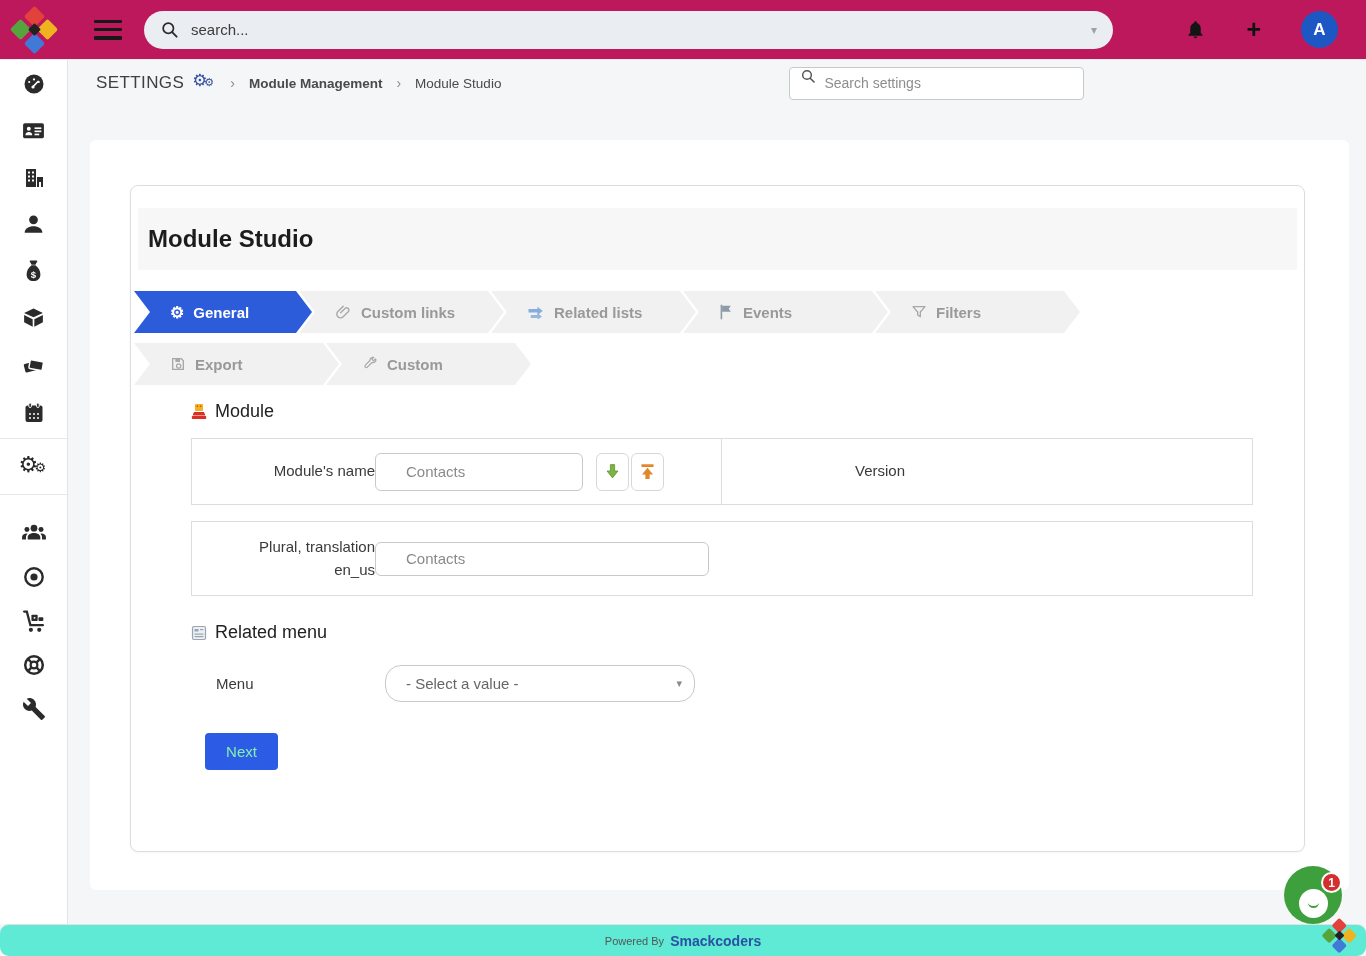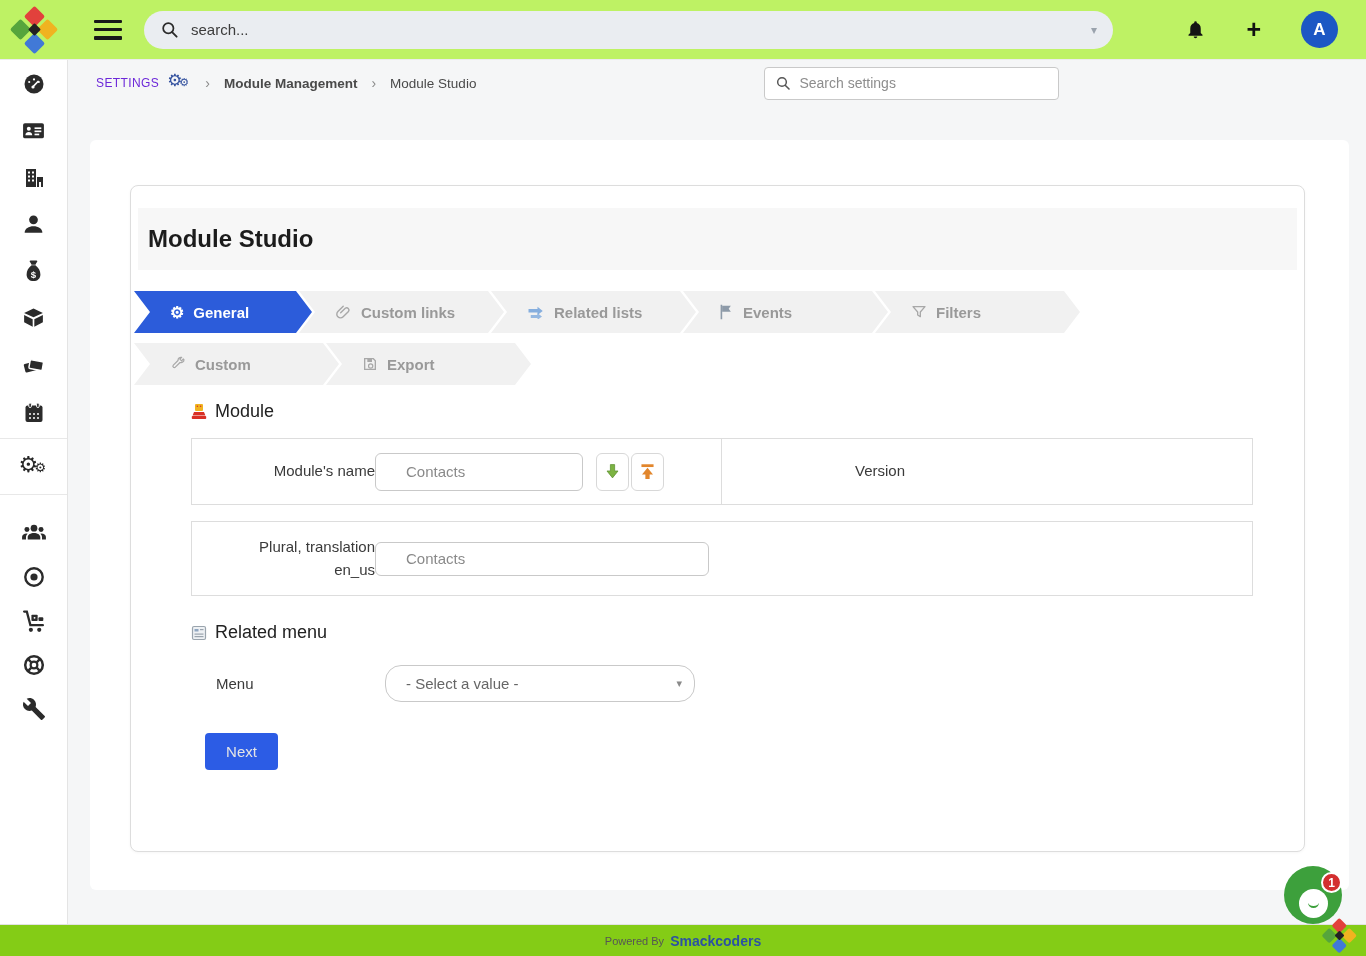--- a/index.html
+++ b/index.html
@@ -7,21 +7,21 @@
   body {
     font-family:"Liberation Sans", sans-serif;
     background:#f5f6f7;
     position:relative;
     overflow:hidden;
     color:#333;
   }
   
   .topbar {
     position:absolute; top:0; left:0; width:1366px; height:60px;
-    background:#bef264; border-bottom:1px solid #ececec;
+    background:#be185d; border-bottom:1px solid #ececec;
     display:flex; align-items:center; z-index:5;
   }
   .logo-box { width:68px; height:60px; display:flex; align-items:center; justify-content:center; }
   .diamond-logo { position:relative; }
   .diamond-logo i { position:absolute; transform:rotate(45deg); border-radius:2px; }
   .diamond-logo .dk { background:#222; border-radius:1px; }
   .logo-lg { width:42px; height:42px; }
   .logo-lg i { width:15px; height:15px; }
   .logo-lg .d-top { left:13.5px; top:0; background:#e2413c; }
   .logo-lg .d-left { left:0; top:13.5px; background:#56a53c; }
@@ -63,30 +63,30 @@
   .group2 .side-item { height:44px; }
   .cogs { position:relative; width:30px; height:26px; color:#272727; }
   .cogs .c1 { position:absolute; left:0; top:-2px; font-size:22px; }
   .cogs .c2 { position:absolute; left:16px; top:6px; font-size:13px; }
   
   .main { position:absolute; left:68px; top:60px; right:0; bottom:0; }
   .breadcrumb-row {
     height:46px; display:flex; align-items:center; padding-left:28px;
   }
   .bc-settings { display:flex; align-items:center; gap:8px; cursor:pointer; }
-  .bc-settings-label { color:#6d28d9; font-size:12px; letter-spacing:0.4px; }
+  .bc-settings-label { color:#404040; font-size:17px; letter-spacing:0.4px; }
   .bc-cogs { position:relative; width:24px; height:20px; color:#34529f; }
   .bc-cogs .c1 { position:absolute; left:0; top:-3px; font-size:17px; }
   .bc-cogs .c2 { position:absolute; left:12px; top:3px; font-size:11px; }
   .bc-sep { color:#8a8a8a; font-size:14px; margin:0 14px; }
   .bc-item { color:#4a4a4a; font-size:13.5px; cursor:pointer;font-weight:bold; }
   .bc-current { color:#4a4a4a; font-size:13.5px; }
   .settings-search {
     margin-left:288px; width:295px; height:33px; background:#fff;
-    border:1px solid #c9c9c9; border-radius:4px; display:flex; align-items:center; padding:0 10px;
+    border:1px solid #c9c9c9; border-radius:4px; display:flex; padding:0 10px;
   }
   .settings-search input {
     border:none; outline:none; flex:1; margin-left:8px;
     font-family:"Liberation Sans",sans-serif; font-size:14px; color:#333;
   }
   .settings-search input::placeholder { color:#8d8d8d; }
   
   .panel {
     position:absolute; left:22px; top:80px; width:1259px; height:750px;
     background:#fff; border-radius:6px;
@@ -146,29 +146,29 @@
   
   .menu-row { display:flex; align-items:center; margin-top:22px; }
   .menu-label { font-size:15px; color:#3a3a3a; margin-left:25px; width:169px; }
   .select-box {
     width:310px; height:37px; border:1px solid #c9c9c9; border-radius:16px; background:#fff;
     display:flex; align-items:center; padding:0 12px 0 20px; cursor:pointer;
   }
   .select-value { flex:1; font-size:15px; color:#666; }
   .select-caret { color:#8a8a8a; font-size:11px; }
   .next-btn {
-    margin:31px 0 0 14px; width:73px; height:37px; background:#2c5ce5; color:#e5e5e5;
+    margin:31px 0 0 14px; width:73px; height:37px; background:#2c5ce5; color:#86efac;
     border:none; border-radius:4px; font-family:"Liberation Sans",sans-serif;
     font-size:15px; cursor:pointer;
   }
   
   .footer {
     position:absolute; left:0; bottom:0; width:1366px; height:32px;
-    background:#84cc16; border-top:1px solid #e2e2e2;
-    display:flex; align-items:center; justify-content:center; gap:6px; z-index:6;
+    background:#5eead4; border-top:1px solid #e2e2e2;
+    display:flex; align-items:center; justify-content:center; gap:6px; z-index:6;border-radius:9px;
   }
   .footer .pb { font-size:11px; color:#555; }
   .footer .brand { font-size:14px; font-weight:bold; color:#2b51a3; cursor:pointer; }
   
   .chat-widget {
     position:absolute; left:1284px; top:866px; width:58px; height:58px;
     border-radius:50%; background:#3da03c; cursor:pointer; z-index:7; overflow:visible;
   }
   .chat-face { position:absolute; left:15px; top:23px; width:29px; height:29px; border-radius:50%; background:#fff; }
   .chat-smile { position:absolute; left:9px; top:13px; width:11px; height:6px; border-bottom:2.5px solid #3da03c; border-radius:0 0 8px 8px; }
@@ -426,34 +426,34 @@
               </svg>
           </span>
           <span>Filters</span>
         </div>
       </div>
 
       <div class="tabs-row r2">
         <div class="tab w2">
           <span class="t-ic">
             <svg width="16" height="16" viewBox="0 0 24 24">
-                <path d="M21 5.5a4.5 4.5 0 0 1-6 4.2L8 16.7a2.1 2.1 0 1 1-3-3l7-7A4.5 4.5 0 0 1 17.5 2L14.8 4.7l2.5 2.5L20 4.5c.6.8 1 1.3 1 1z" fill="none" stroke="#a8a8a8" stroke-width="1.8" stroke-linejoin="round"></path>
-              </svg>
-          </span>
-          <span>Custom</span>
-        </div>
-        <div class="tab w2">
-          <span class="t-ic">
-            <svg width="16" height="16" viewBox="0 0 24 24">
                 <path d="M4 4h13l3 3v13H4z" fill="none" stroke="#a8a8a8" stroke-width="2"></path>
                 <rect x="8" y="4" width="7" height="5" fill="#a8a8a8"></rect>
                 <circle cx="13" cy="15" r="3.2" fill="none" stroke="#a8a8a8" stroke-width="1.8"></circle>
               </svg>
           </span>
           <span>Export</span>
+        </div>
+        <div class="tab w2">
+          <span class="t-ic">
+            <svg width="16" height="16" viewBox="0 0 24 24">
+                <path d="M21 5.5a4.5 4.5 0 0 1-6 4.2L8 16.7a2.1 2.1 0 1 1-3-3l7-7A4.5 4.5 0 0 1 17.5 2L14.8 4.7l2.5 2.5L20 4.5c.6.8 1 1.3 1 1z" fill="none" stroke="#a8a8a8" stroke-width="1.8" stroke-linejoin="round"></path>
+              </svg>
+          </span>
+          <span>Custom</span>
         </div>
       </div>
 
       <div class="content">
         
         <div class="section-head">
           <svg width="16" height="17" viewBox="0 0 16 17">
             <rect x="4" y="1" width="8" height="7" rx="1" fill="#f0b320"></rect>
             <circle cx="6.4" cy="3.3" r="0.8" fill="#d93025"></circle>
               <circle cx="9.6" cy="3.3" r="0.8" fill="#d93025"></circle>

